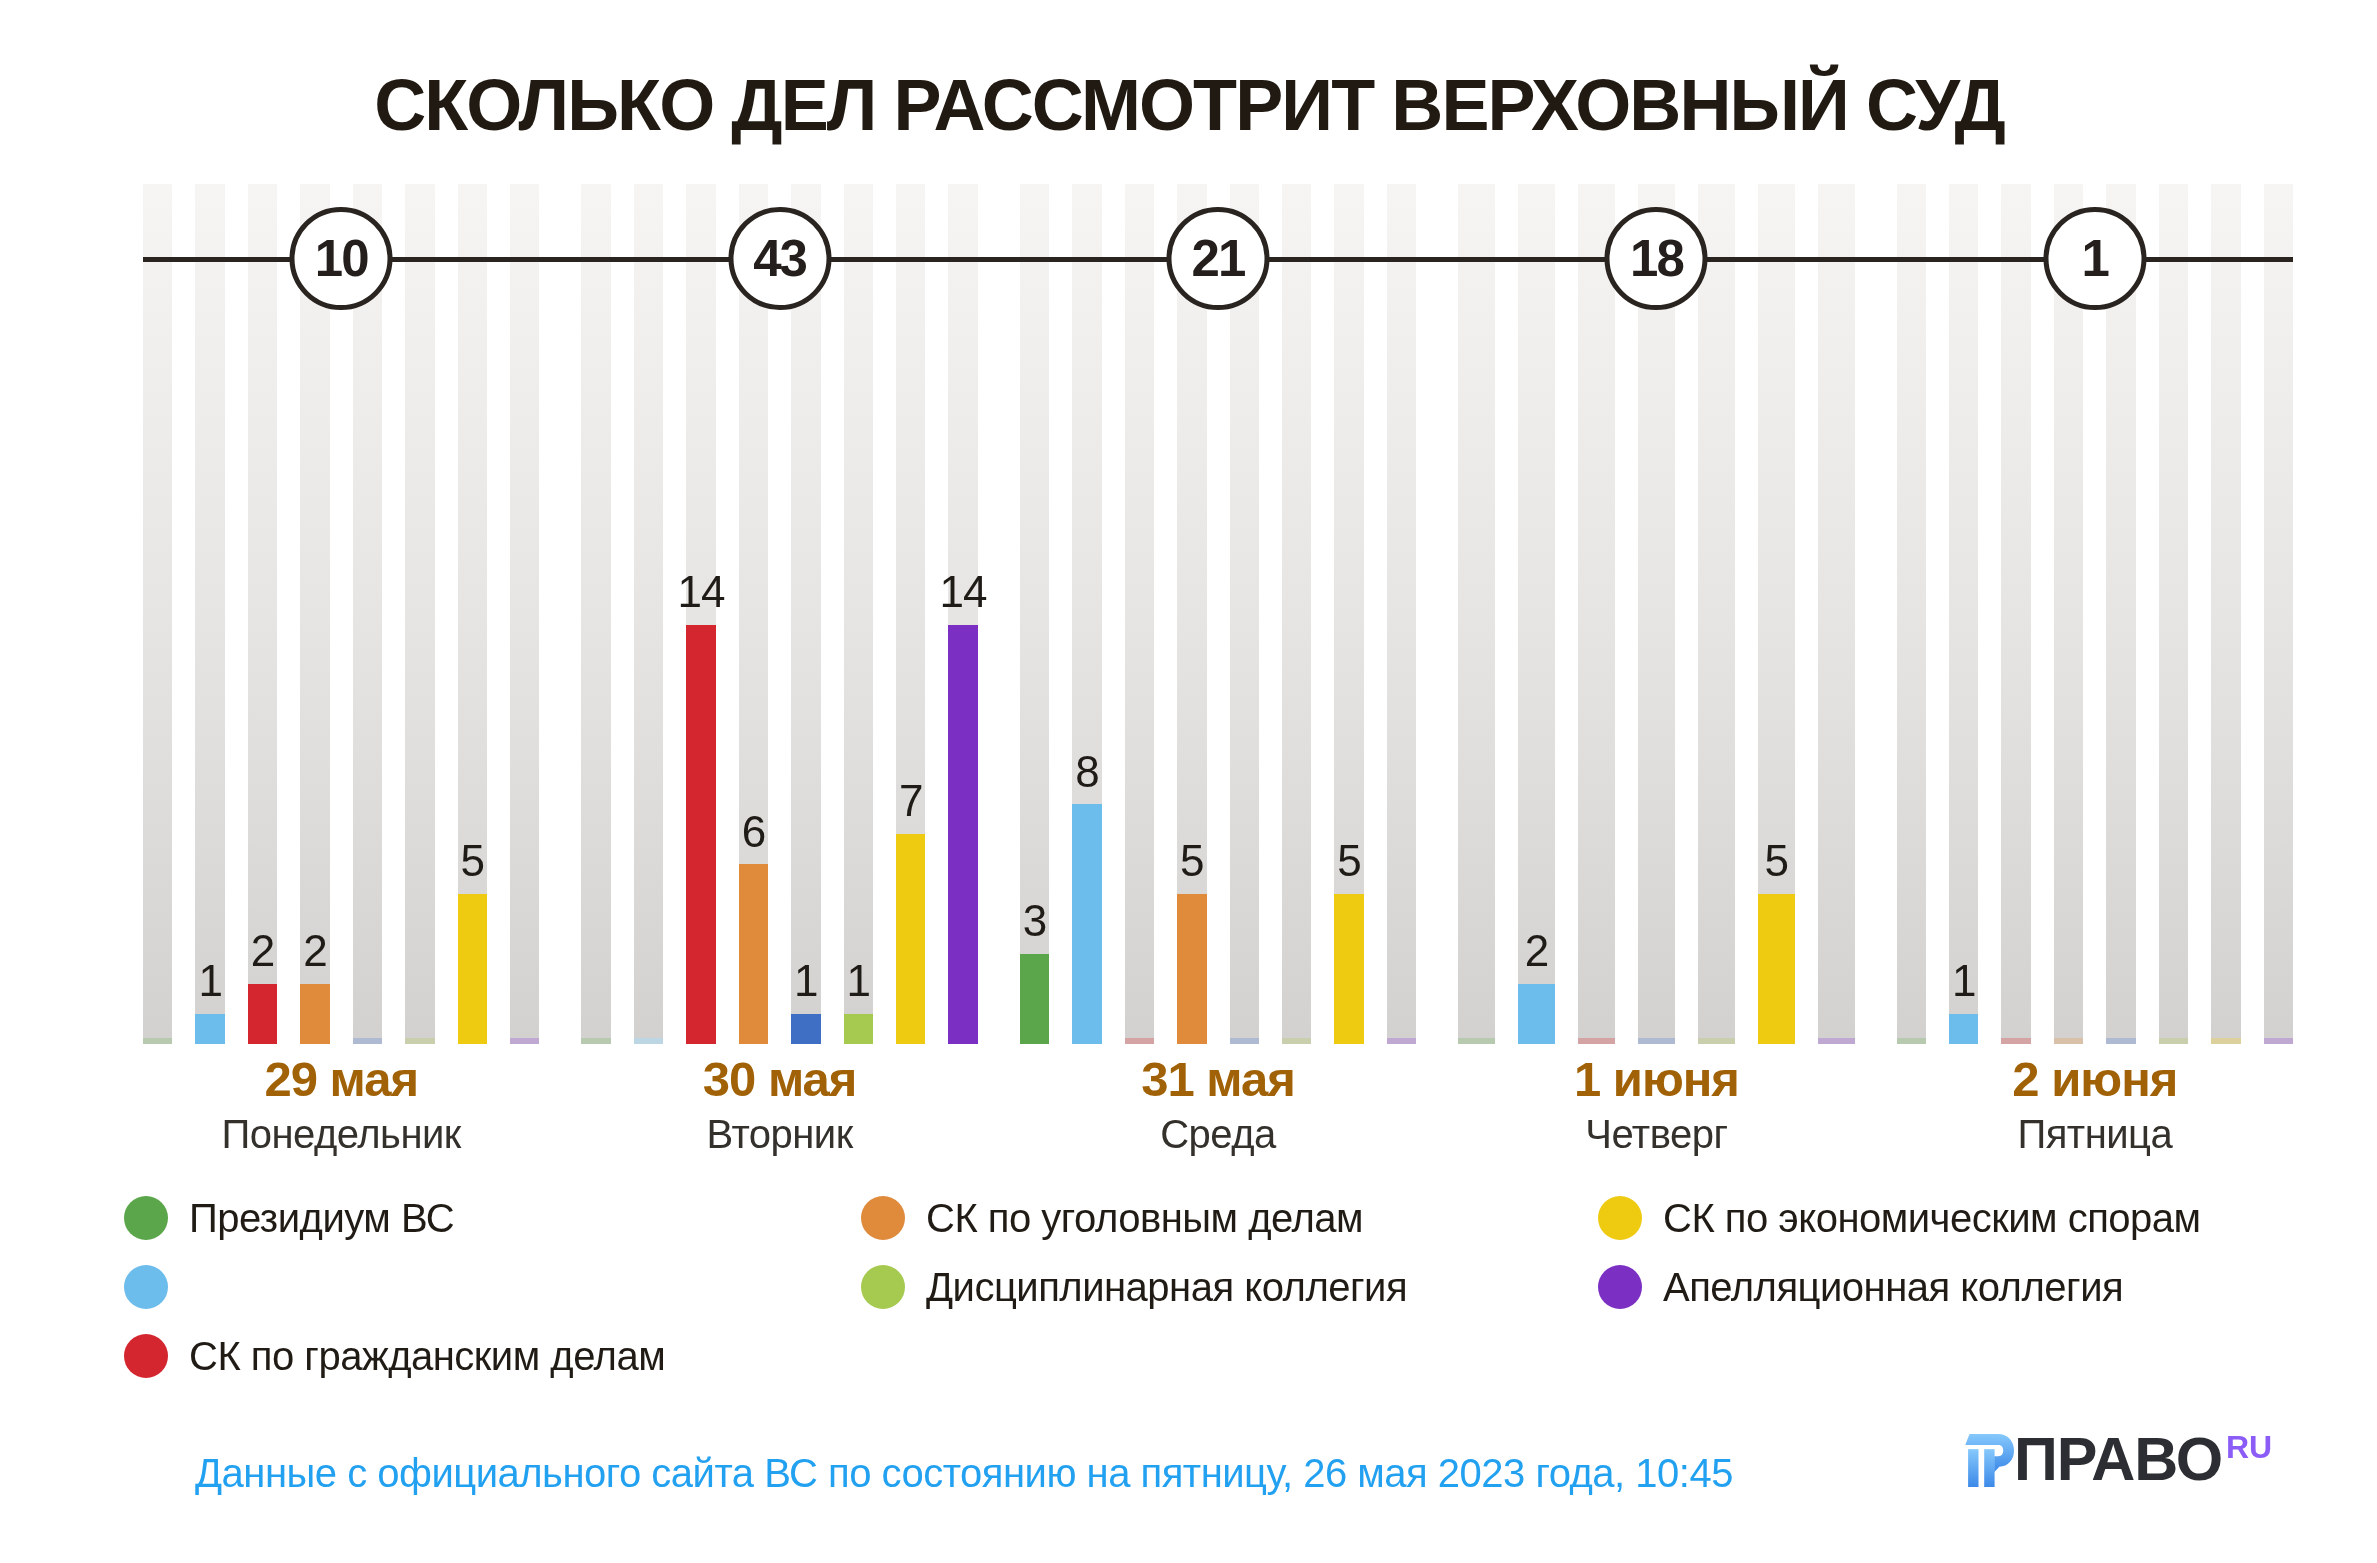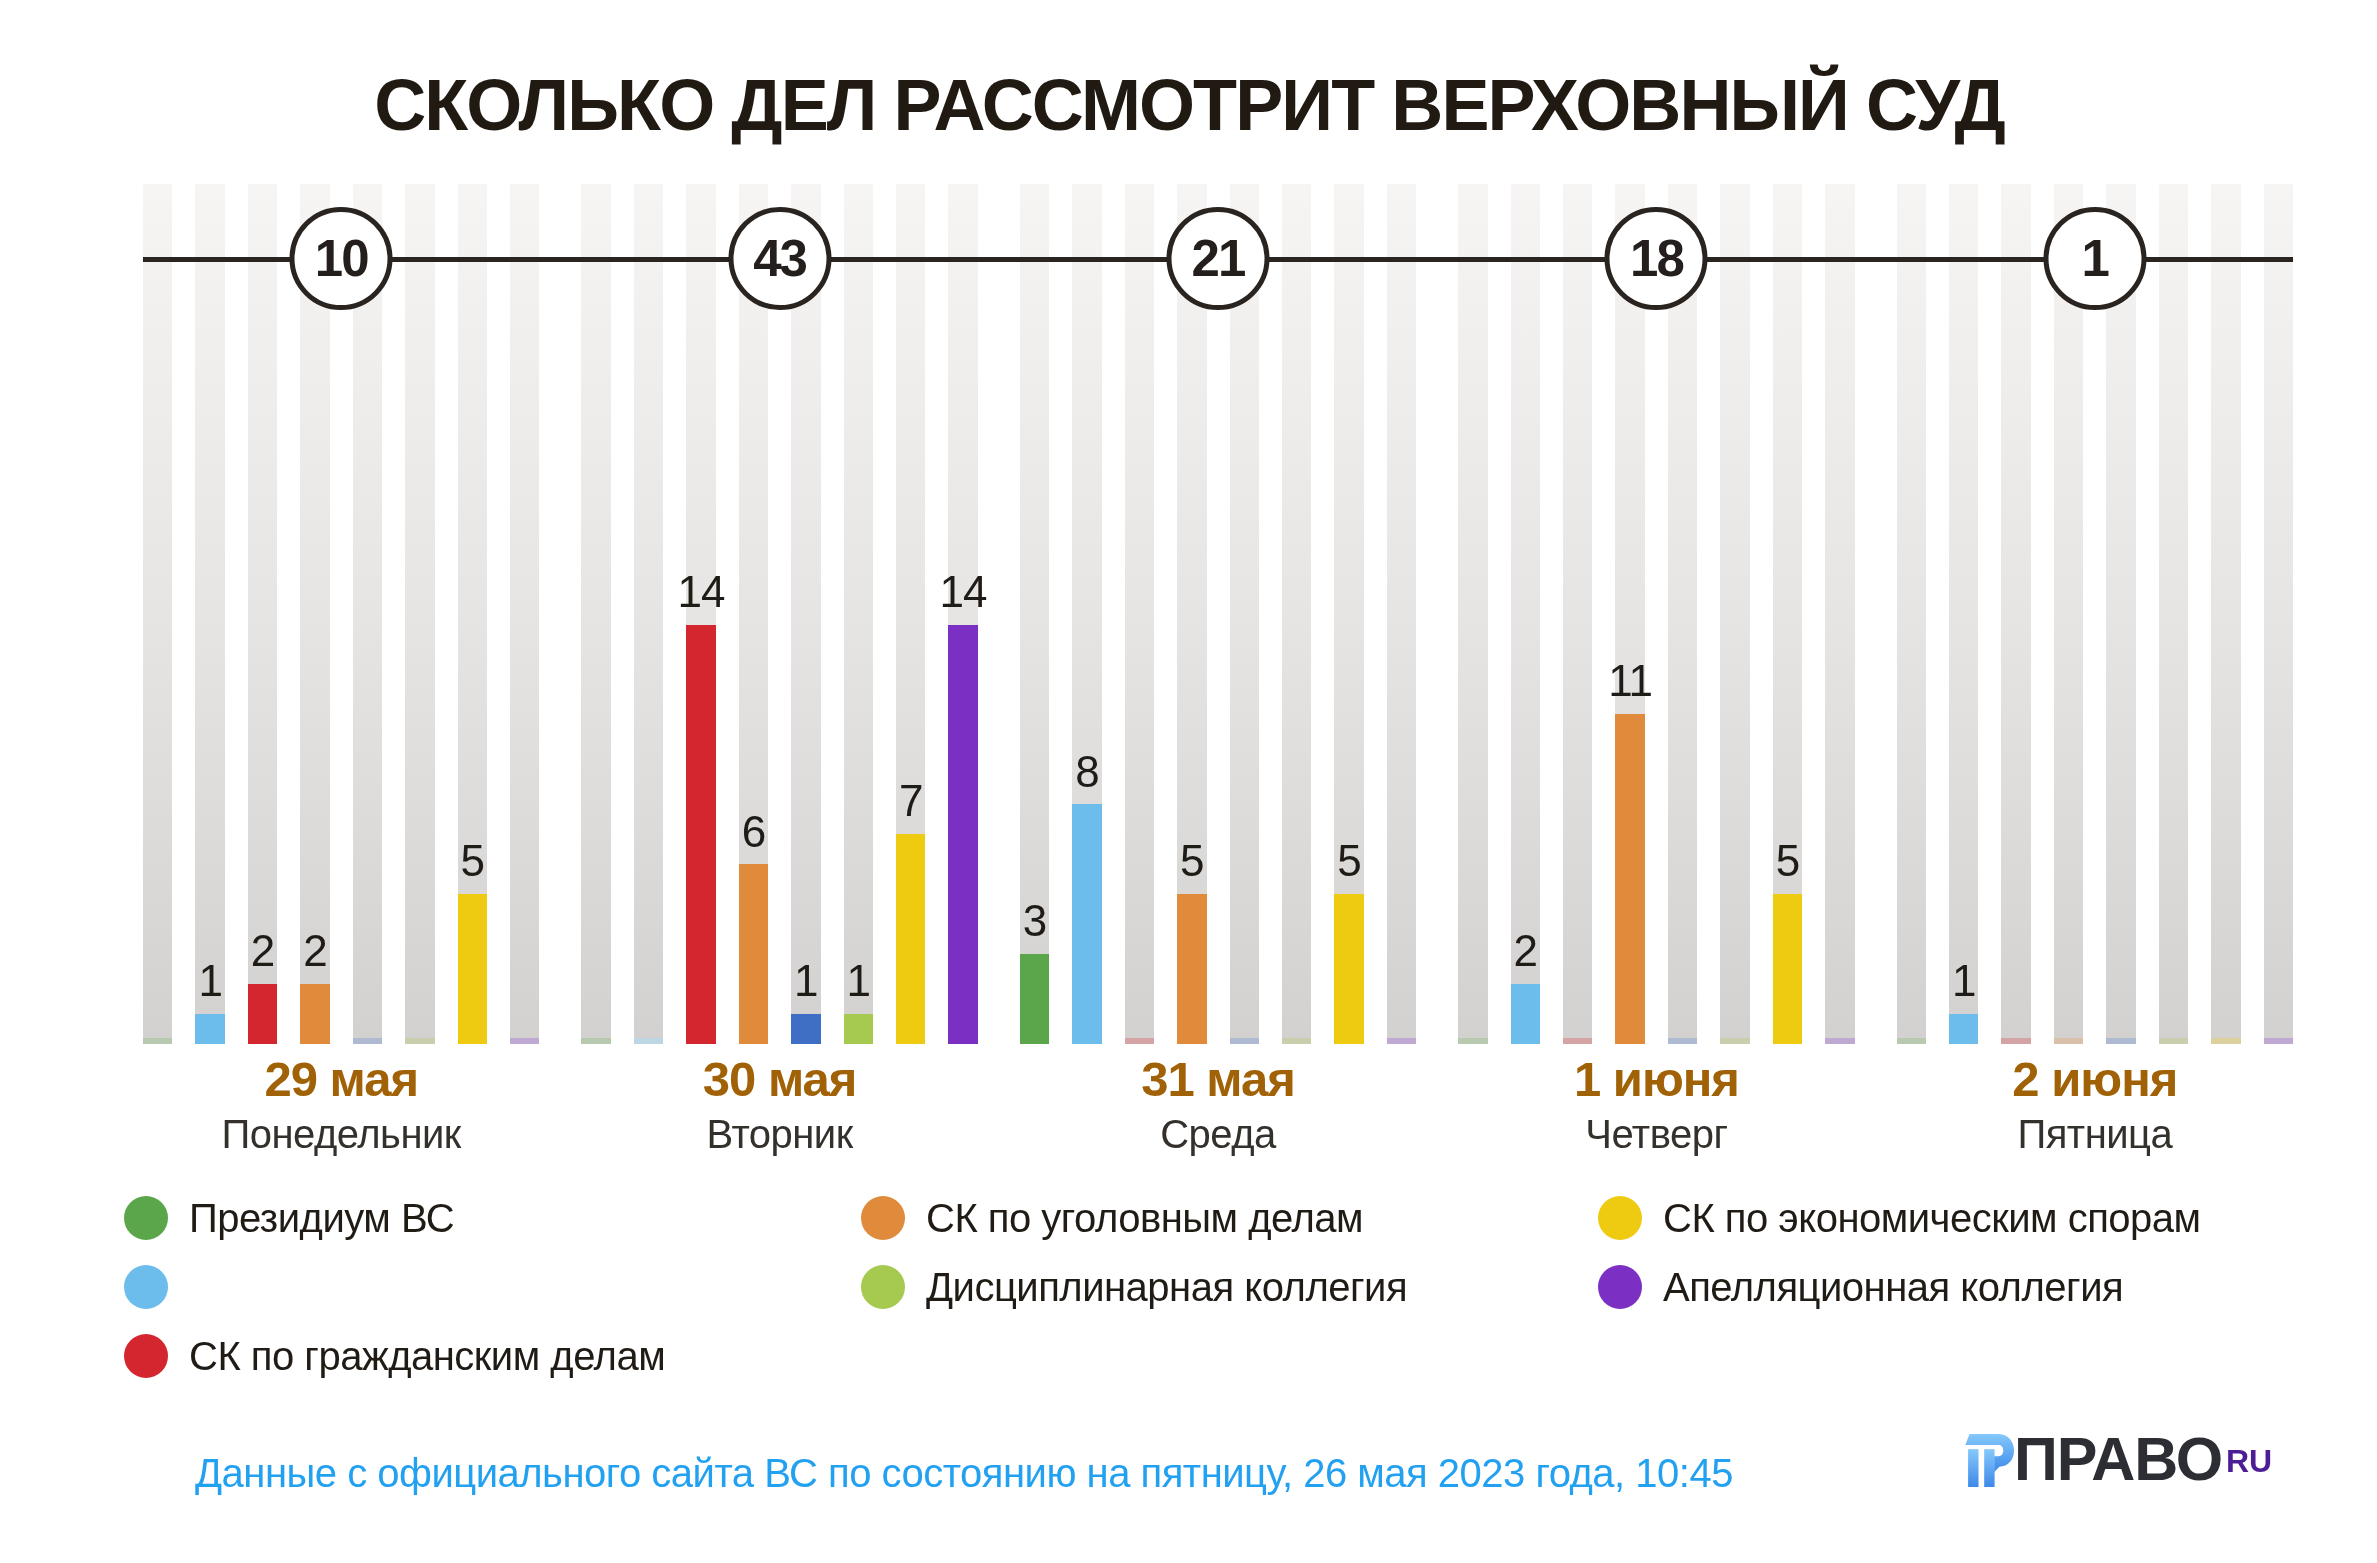--- a/index.html
+++ b/index.html
@@ -37,21 +37,21 @@
   .litem{display:flex;align-items:flex-start;height:69px;gap:21px;}
   .ldot{width:44px;height:44px;border-radius:50%;flex:0 0 auto;}
   .ltext{font-size:40px;color:#201b15;letter-spacing:-0.5px;white-space:nowrap;}
 
   .footer{position:absolute;left:195px;top:1451px;font-size:40px;letter-spacing:-0.5px;
           color:#23a1f1;white-space:nowrap;}
 
   .logo{position:absolute;left:1961px;top:1429px;display:flex;align-items:flex-start;}
   .logo-mark{width:53px;height:55px;margin-top:3.8px;}
   .logo-text{font-size:61px;font-weight:bold;color:#2c2e33;line-height:1;letter-spacing:-1px;}
-  .logo-ru{font-size:32px;font-weight:bold;color:#4c1d95;line-height:1;margin-top:16px;margin-left:3.8px;}
+  .logo-ru{font-size:32px;font-weight:bold;color:#8b5cf6;line-height:1;margin-top:2px;margin-left:3.8px;}
 </style>
 </head>
 <body>
 
 <div class="canvas">
 
   <div class="title">СКОЛЬКО ДЕЛ РАССМОТРИТ ВЕРХОВНЫЙ СУД</div>
 
   <div class="timeline"></div>
 
@@ -176,25 +176,20 @@
         <div class="slot">
           <div class="tint" style="background: rgb(183, 201, 174);"></div>
         </div>
         <div class="slot">
           <div class="tint" style="background: rgb(188, 214, 228);"></div>
           <div class="bar" style="height: 60px; background: rgb(108, 188, 236);"></div>
           <div class="bar-label" style="bottom: 68px;">2</div>
         </div>
         <div class="slot">
           <div class="tint" style="background: rgb(212, 164, 165);"></div>
-        </div>
-        <div class="slot">
-          <div class="tint" style="background: rgb(216, 192, 169);"></div>
-          <div class="bar" style="height: 330px; background: rgb(224, 138, 60);"></div>
-          <div class="bar-label" style="bottom: 338px;">11</div>
         </div>
         <div class="slot">
           <div class="tint" style="background: rgb(174, 186, 209);"></div>
         </div>
         <div class="slot">
           <div class="tint" style="background: rgb(201, 207, 173);"></div>
         </div>
         <div class="slot">
           <div class="tint" style="background: rgb(220, 208, 156);"></div>
           <div class="bar" style="height: 150px; background: rgb(238, 202, 16);"></div>

